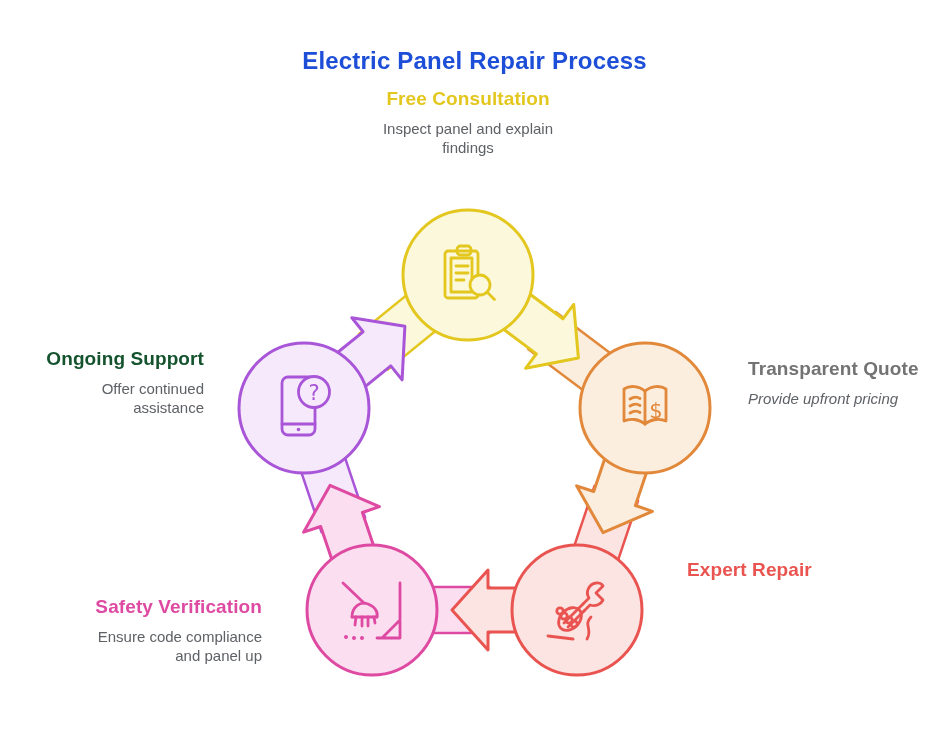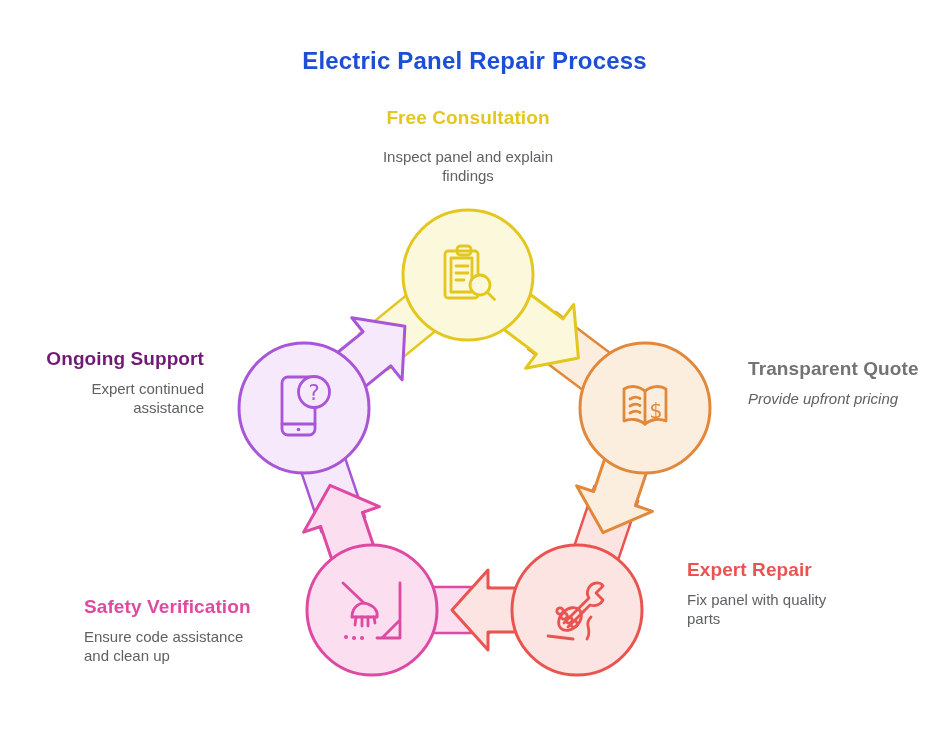--- a/index.html
+++ b/index.html
@@ -9,27 +9,27 @@
     font-family:"Liberation Sans","DejaVu Sans",sans-serif;
   }
   .header{
     position:absolute;top:47px;left:0;right:0;text-align:center;
     font-size:24px;font-weight:700;color:#1d4ed8;letter-spacing:.2px;
   }
   #diagram{position:absolute;top:0;left:0;}
   .step-label{position:absolute;}
   .step-label .t{font-size:19px;font-weight:700;white-space:nowrap;letter-spacing:.1px;}
   .step-label .d{font-size:15px;color:#5E6165;line-height:19px;margin-top:9px;}
-  #lab-1{left:348px;width:240px;top:107px;text-align:center;}
-  #lab-1 .d{width:190px;margin:18px auto 0;}
+  #lab-1{left:348px;width:240px;top:88px;text-align:center;}
+  #lab-1 .d{width:190px;margin:9px auto 0;}
   #lab-2{left:748px;top:358px;text-align:left;}
   #lab-2 .d{width:185px;font-style:italic;}
   #lab-3{left:687px;top:559px;text-align:left;}
   #lab-3 .d{width:155px;}
-  #lab-4{right:687px;top:596px;text-align:left;}
+  #lab-4{right:687px;top:596px;text-align:right;}
   #lab-4 .d{width:178px;margin-left:auto;}
   #lab-5{right:745px;top:348px;text-align:right;}
   #lab-5 .d{width:130px;margin-left:auto;}
   #icons g{fill:none;stroke-width:2.8;stroke-linecap:round;stroke-linejoin:round;}
   #icons text{stroke:none;font-family:"DejaVu Sans",sans-serif;}
 </style>
 </head>
 <body>
 
 <svg id="diagram" width="949" height="737" viewBox="0 0 949 737" xmlns="http://www.w3.org/2000/svg">
@@ -111,22 +111,21 @@
 <div class="step-label" id="lab-1">
   <div class="t" style="color: rgb(227, 199, 30);">Free Consultation</div>
   <div class="d">Inspect panel and explain findings</div>
 </div>
 <div class="step-label" id="lab-2">
   <div class="t" style="color: #737373;">Transparent Quote</div>
   <div class="d">Provide upfront pricing</div>
 </div>
 <div class="step-label" id="lab-3">
   <div class="t" style="color: rgb(234, 84, 80);">Expert Repair</div>
-  <div class="d">Fix panel with quality parts</div>
 </div>
 <div class="step-label" id="lab-4">
   <div class="t" style="color: rgb(222, 74, 162);">Safety Verification</div>
-  <div class="d">Ensure code assistance and clean up</div>
+  <div class="d">Ensure code compliance and panel up</div>
 </div>
 <div class="step-label" id="lab-5">
-  <div class="t" style="color: #701a75;">Ongoing Support</div>
-  <div class="d">Expert continued assistance</div>
+  <div class="t" style="color: #14532d;">Ongoing Support</div>
+  <div class="d">Offer continued assistance</div>
 </div>
 
 </body></html>

